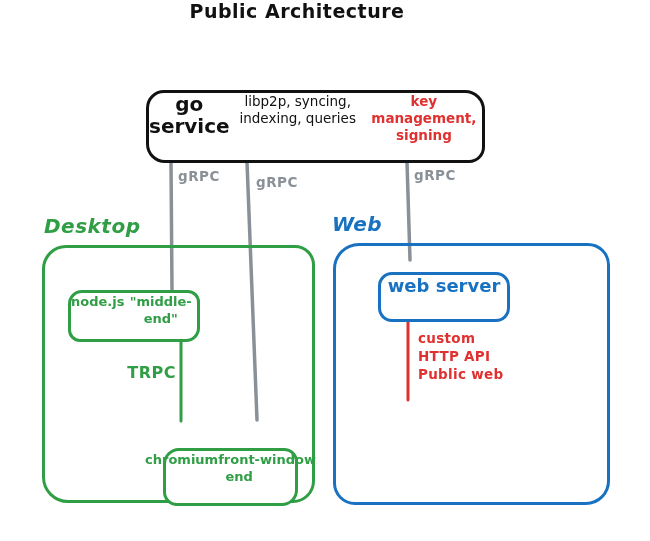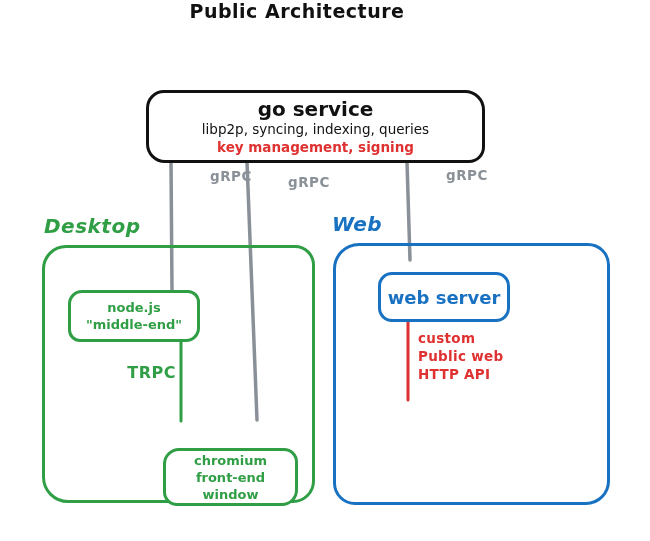--- a/index.html
+++ b/index.html
@@ -21,22 +21,22 @@
   .title{
     left:0; top:12; width:594px;
     text-align:center;
     font-size:19px; font-weight:700;
     color:var(--ink);
     letter-spacing:0.5px;
   }
   .box{
     position:absolute;
     background:#ffffff;
-    display:flex; flex-direction:column;
-    align-items:center; justify-content:center;
+    display:flex; flex-direction:row;
+    align-items:flex-start; justify-content:center;
     text-align:center;
   }
   .go-box{
     left:146px; top:90px; width:339px; height:73px;
     border:3px solid var(--ink);
     border-radius:18px 20px 16px 19px;
     gap:1px;
     box-sizing:border-box;
   }
   .go-title{font-size:20px; font-weight:700; color:var(--ink); line-height:22px;}
@@ -86,21 +86,21 @@
   .client-box{
     left:380px; top:398px; width:133px; height:54px;
     border:3px solid var(--blue);
     border-radius:16px 14px 16px 14px;
     box-sizing:border-box;
   }
   .server-box .t, .client-box .t{
     font-size:18px; color:var(--blue); font-weight:700;
   }
   .grpc-label{
-    font-size:13.5px; color:var(--gray); font-weight:700; letter-spacing:0.5px;margin-left:32px;
+    font-size:13.5px; color:var(--gray); font-weight:700; letter-spacing:0.5px;
   }
   .grpc-1{left:178px; top:168px;}
   .grpc-2{left:256px; top:174px;}
   .grpc-3{left:414px; top:167px;}
   .trpc-label{
     left:120px; top:363px; width:56px;
     text-align:right;
     font-size:16px; color:var(--green); font-weight:700; letter-spacing:0.5px;
   }
   .http-labels{
@@ -153,18 +153,18 @@
 
   <div class="abs section-label web-label">Web</div>
   <div class="abs blue-box"></div>
 
   <div class="box server-box">
     <div class="t">web server</div>
   </div>
 
   <div class="abs http-labels">
     <div>custom</div>
+    <div>HTTP API</div>
     <div>Public web</div>
-    <div>HTTP API</div>
   </div>
 
 
 </div>
 
 </body></html>

